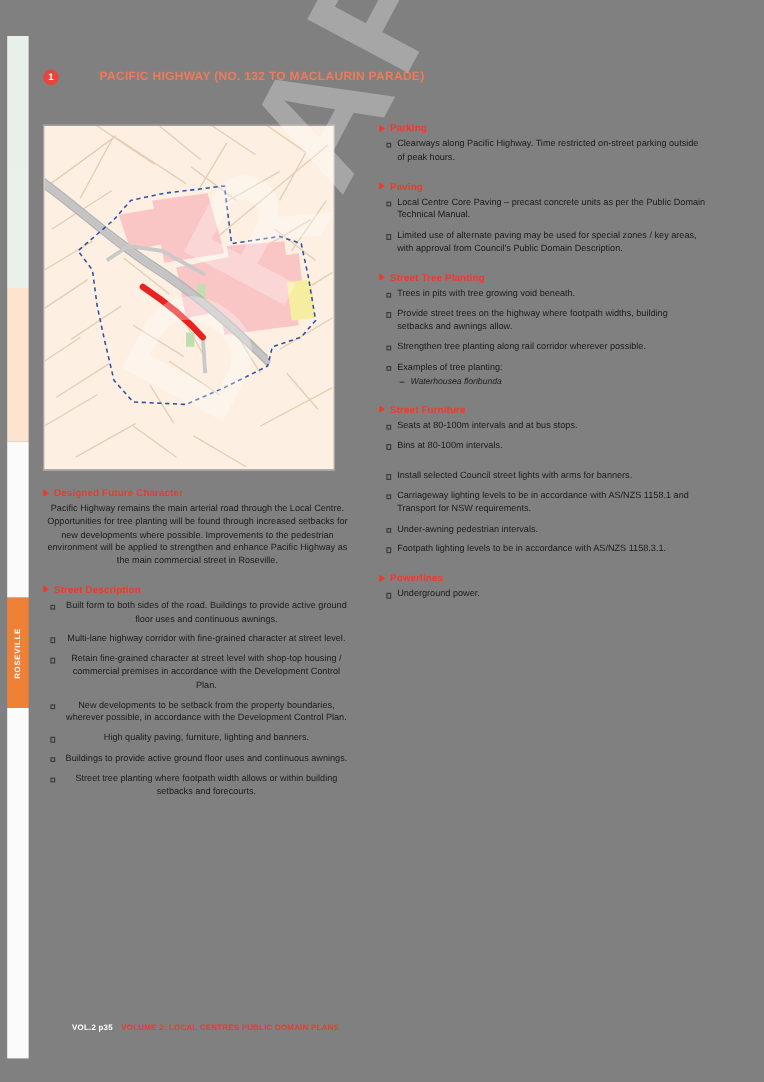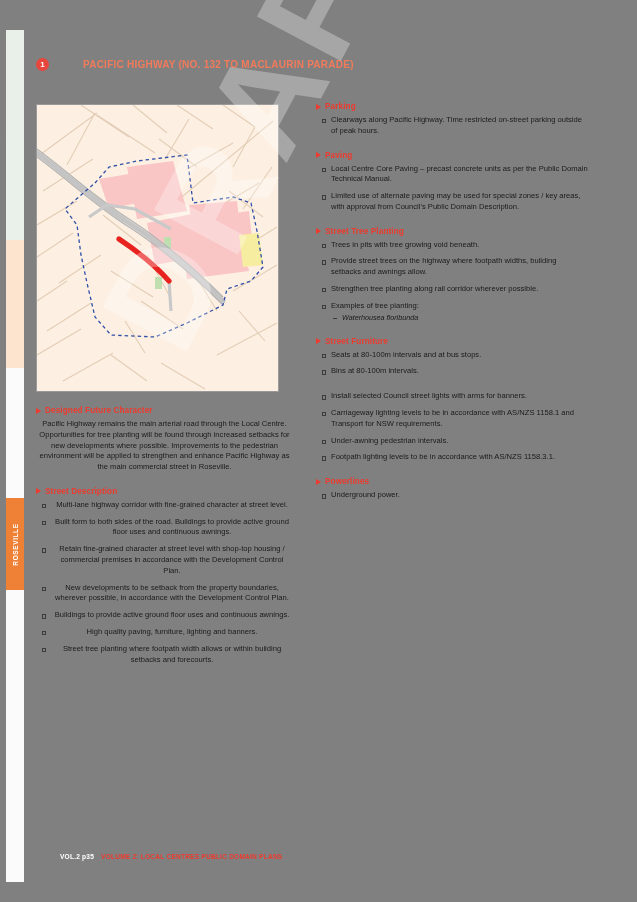--- a/index.html
+++ b/index.html
@@ -357,26 +357,26 @@
         </div>
         <p class="para">Pacific Highway remains the main arterial road through the Local Centre. Opportunities for tree planting will be found through increased setbacks for new developments where possible. Improvements to the pedestrian environment will be applied to strengthen and enhance Pacific Highway as the main commercial street in Roseville.</p>
       </div>
 
       <div class="sec">
         <div class="sec-head">
           <span class="tri"></span>
           <span>Street Description</span>
         </div>
         <ul class="bullets">
+          <li><span>Built form to both sides of the road. Buildings to provide active ground floor uses and continuous awnings.</span></li>
           <li><span>Multi-lane highway corridor with fine-grained character at street level.</span></li>
-          <li><span>Built form to both sides of the road. Buildings to provide active ground floor uses and continuous awnings.</span></li>
           <li><span>Retain fine-grained character at street level with shop-top housing / commercial premises in accordance with the Development Control Plan.</span></li>
           <li><span>New developments to be setback from the property boundaries, wherever possible, in accordance with the Development Control Plan.</span></li>
+          <li><span>High quality paving, furniture, lighting and banners.</span></li>
           <li><span>Buildings to provide active ground floor uses and continuous awnings.</span></li>
-          <li><span>High quality paving, furniture, lighting and banners.</span></li>
           <li><span>Street tree planting where footpath width allows or within building setbacks and forecourts.</span></li>
         </ul>
       </div>
     </div>
 
     <div class="col-right">
 
       <div class="sec" style="margin-top:0">
         <div class="sec-head">
           <span class="tri"></span>

